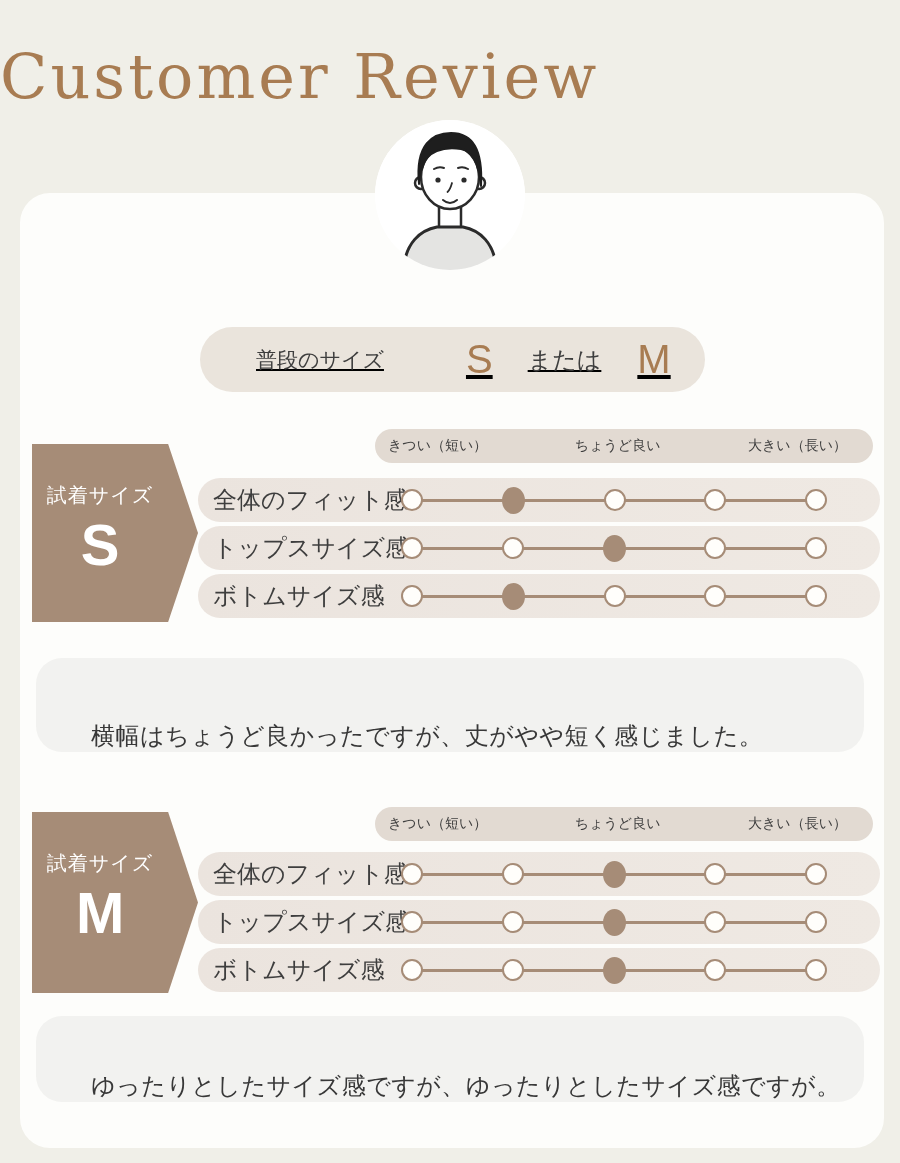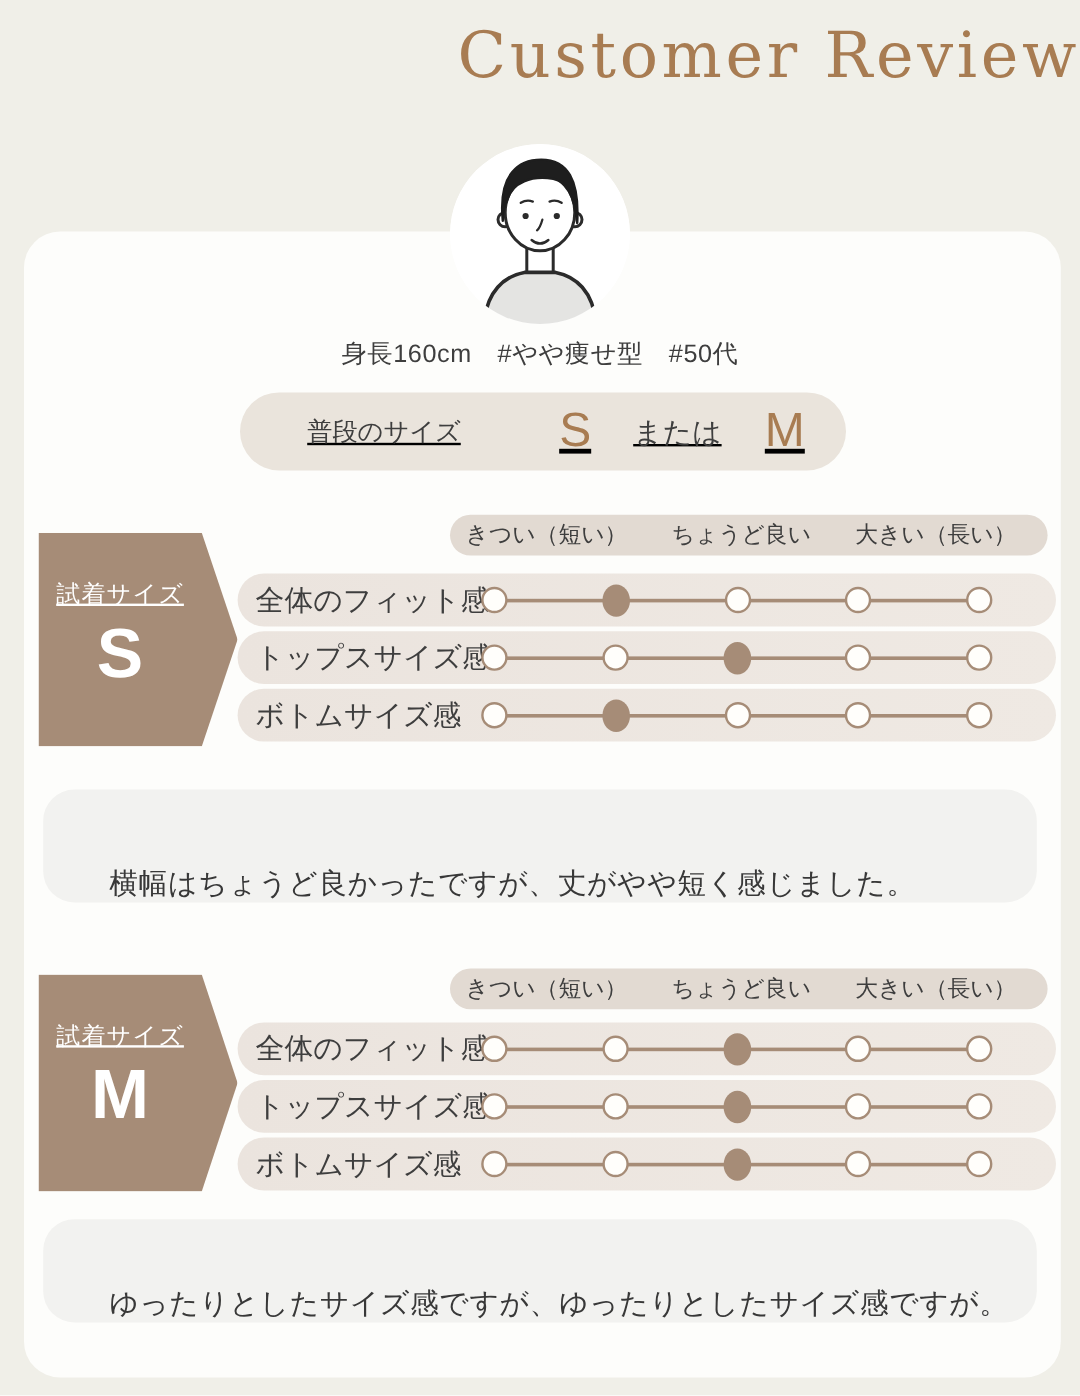--- a/index.html
+++ b/index.html
@@ -4,23 +4,23 @@
 <style>
   * { margin:0; padding:0; box-sizing:border-box; }
   html,body { width:900px; }
   body { font-family:"Liberation Sans", sans-serif; }
 
   .page {
     position:relative; width:900px; height:1163px;
     background:var(--page-bg,#F0EFE8); overflow:hidden;
   }
   .title {
-    position:absolute; top:16px; left:0; width:100%; text-align:right;
+    position:absolute; top:40px; left:0; width:100%; text-align:left;
     font-family:"DejaVu Serif", serif; font-weight:400;
-    font-size:53px; letter-spacing:3px; color:var(--accent,#A87E56);
+    font-size:62px; letter-spacing:3px; color:var(--accent,#A87E56);
   }
   .card {
     position:absolute; left:20px; top:193px; width:864px; height:955px;
     background:var(--card-bg,#FDFDFB); border-radius:30px;
   }
   .avatar {
     position:absolute; left:375px; top:120px; width:150px; height:150px;
     border-radius:50%; background:#FFFFFF; overflow:hidden;
   }
   .stats {
@@ -38,28 +38,28 @@
   .usual-or { margin-left:35px; font-size:24px; color:var(--text,#3E3E3E); }
   .sz-b { margin-left:36px; }
 
   .tag {
     position:absolute; left:32px; width:166px;
     background:var(--brown,#A68C77); color:#FFFFFF;
     clip-path:polygon(0 0, 82% 0, 100% 50%, 82% 100%, 0 100%);
   }
   .tag-s { top:444px; height:178px; }
   .tag-m { top:812px; height:181px; }
-  .tag-label { margin-top:38px; width:82%; text-align:center; font-size:20px; letter-spacing:1px;text-decoration:underline; }
+  .tag-label { margin-top:38px; width:82%; text-align:center; font-size:20px; letter-spacing:1px; }
   .tag-size  { margin-top:2px;  width:82%; text-align:center; font-size:58px; font-weight:bold; }
 
   .scale-header {
     position:absolute; left:375px; width:498px; height:34px;
     background:var(--pill-dark,#E2DAD2); border-radius:17px;
     display:flex; align-items:center; justify-content:space-between;
-    padding:0 26px 0 13px; font-size:19px; color:var(--text,#3E3E3E);
+    padding:0 26px 0 13px; font-size:14px; color:var(--text,#3E3E3E);
   }
   .sh-s { top:429px; } .sh-m { top:807px; }
 
   .row {
     position:absolute; left:198px; width:682px; height:44px;
     background:linear-gradient(90deg,#EBE4DE,#EFE9E3); border-radius:22px;
   }
   .row-label {
     position:absolute; left:15px; top:50%; transform:translateY(-50%);
     font-size:24px; color:var(--text,#3E3E3E);
@@ -109,21 +109,20 @@
       <path d="M44,64 C40,24 58,13 76,13 C98,13 108,30 106,66 C104,44 98,31 86,29 C68,26 52,32 48,46 C45,52 44,58 44,64 Z" fill="#1E1E1E" stroke="#1E1E1E" stroke-width="2" stroke-linejoin="round"></path>
       <path d="M59,49 Q64,46 69,48" fill="none" stroke="#2B2B2B" stroke-width="2" stroke-linecap="round"></path>
       <path d="M83,48 Q88,46 93,49" fill="none" stroke="#2B2B2B" stroke-width="2" stroke-linecap="round"></path>
       <circle cx="63" cy="60" r="2.6" fill="#2B2B2B"></circle>
       <circle cx="89" cy="60" r="2.6" fill="#2B2B2B"></circle>
       <path d="M77,63 Q75,70 72.5,72" fill="none" stroke="#2B2B2B" stroke-width="1.8" stroke-linecap="round"></path>
       <path d="M68,80 Q75,86 82,80" fill="none" stroke="#2B2B2B" stroke-width="2" stroke-linecap="round"></path>
     </svg>
   </div>
 
-  <div class="stats">身長160cm　#やや痩せ型　#50代</div>
 
   <div class="usual-pill">
     <span class="usual-label">普段のサイズ</span>
     <span class="usual-size sz-a">S</span>
     <span class="usual-or">または</span>
     <span class="usual-size sz-b">M</span>
   </div>
 
   <section>
     <div class="tag tag-s">

